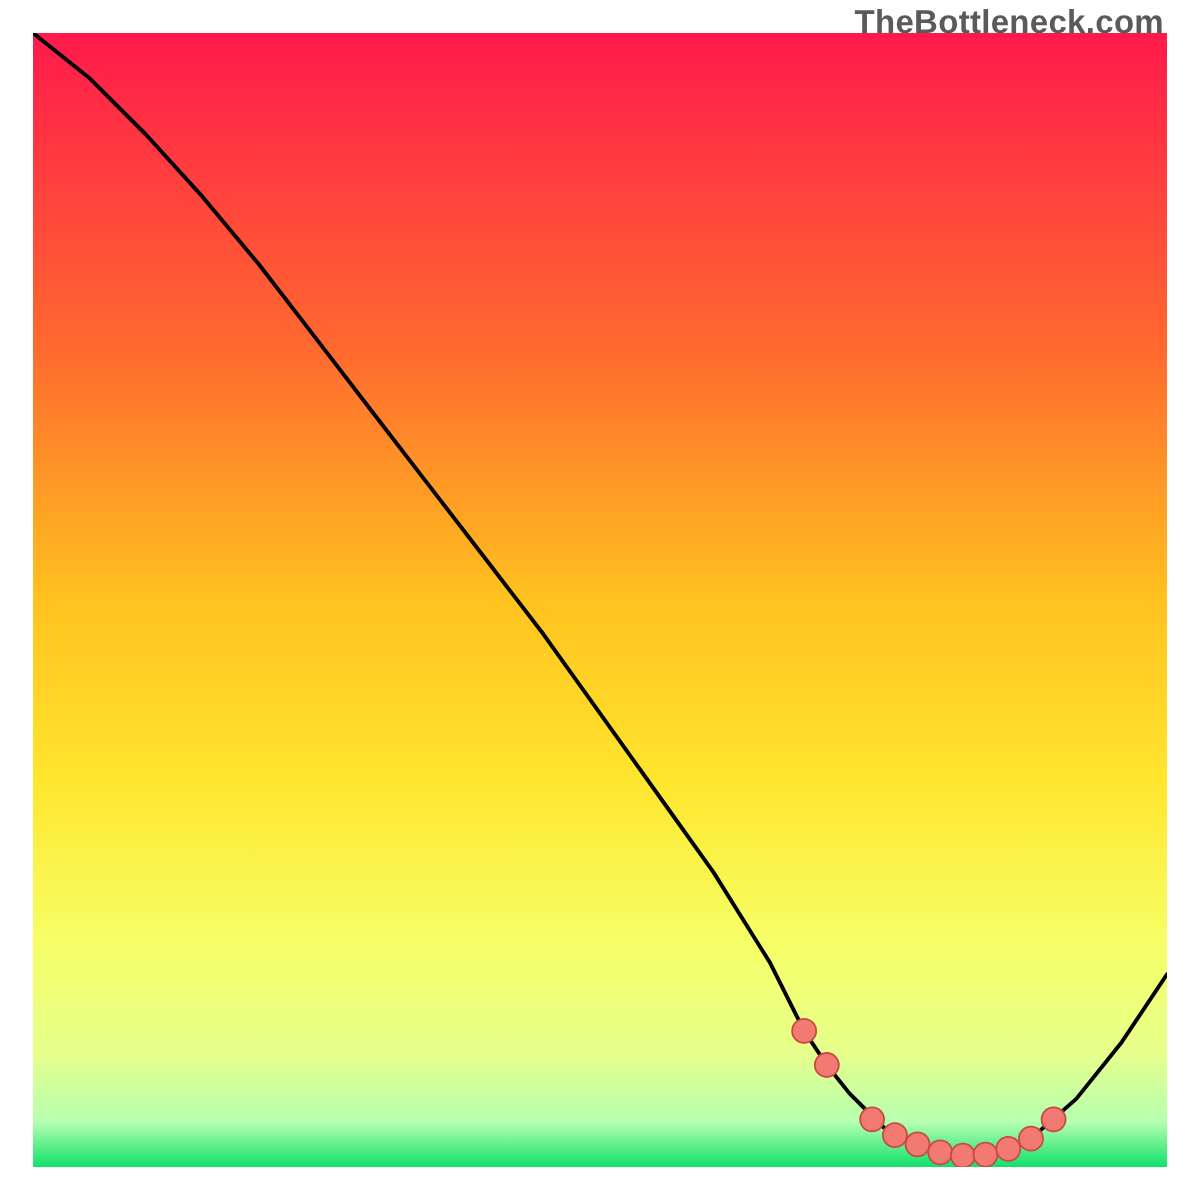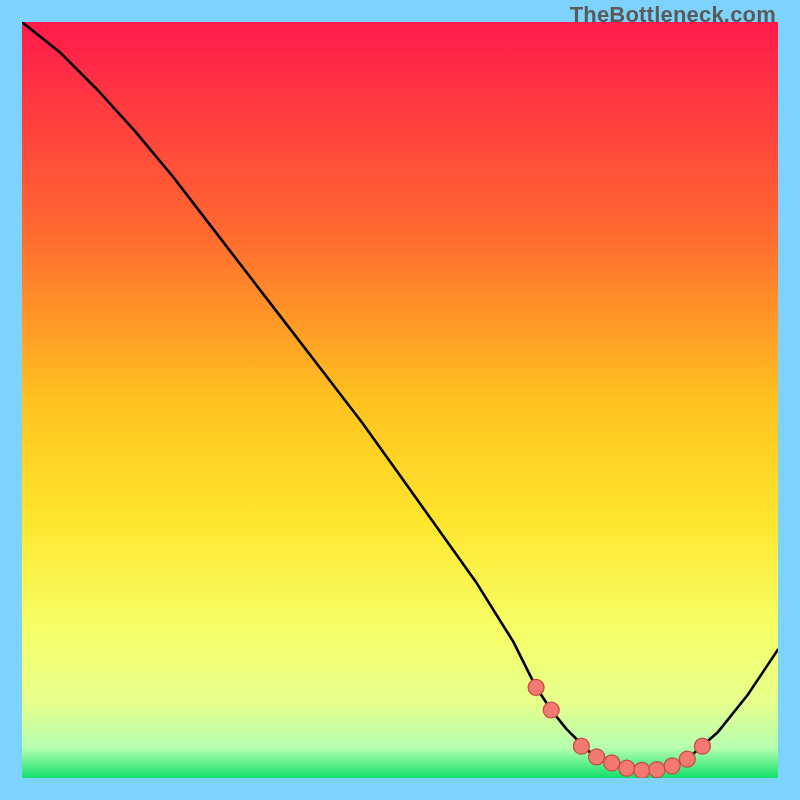--- a/index.html
+++ b/index.html
@@ -1,21 +1,21 @@
 <!DOCTYPE html>
 <html><head>
 <meta charset="utf-8">
 <style>
   * { margin: 0; padding: 0; box-sizing: border-box; }
   html, body { width: 800px; height: 800px; overflow: hidden; background: #000; }
   .frame {
     position: absolute;
     left: 0; top: 0;
     width: 800px; height: 800px;
-    background: #7dd3fc;
+    background: #ffffff;
   }
   .plot {
     position: absolute;
     left: 22px;
     top: 22px;
     width: 756px;
     height: 756px;
   }
   .watermark {
     position: absolute;

